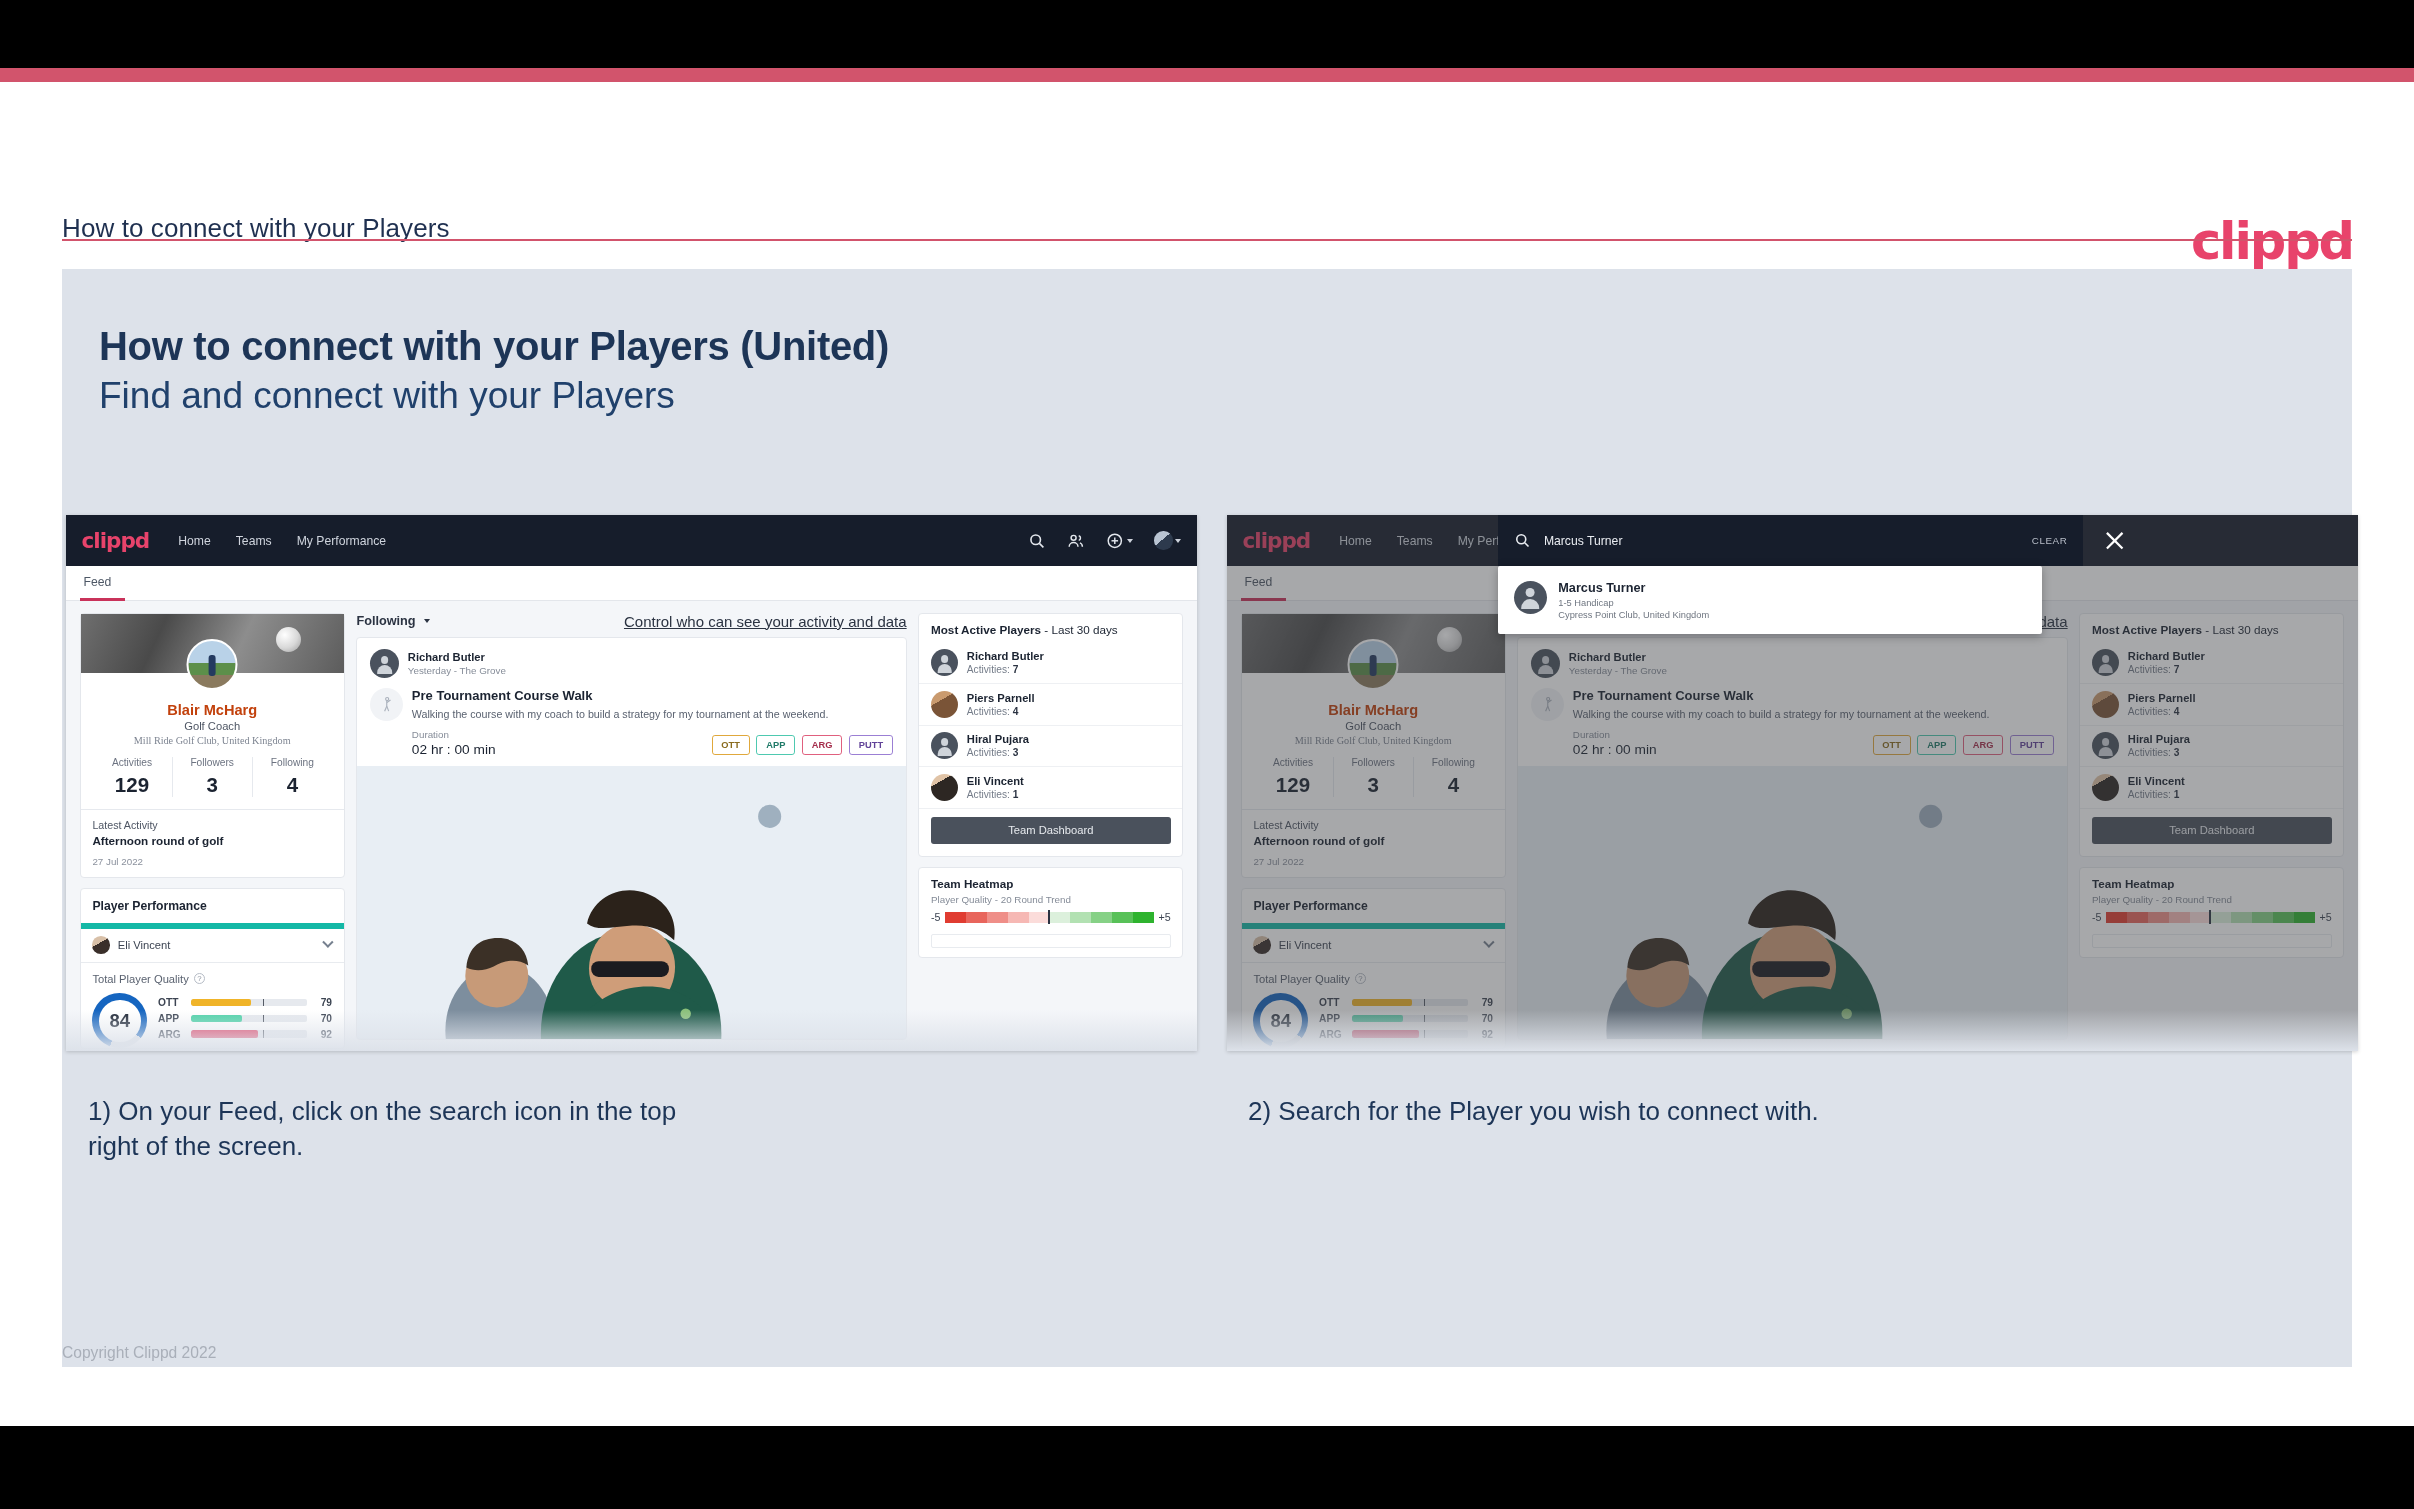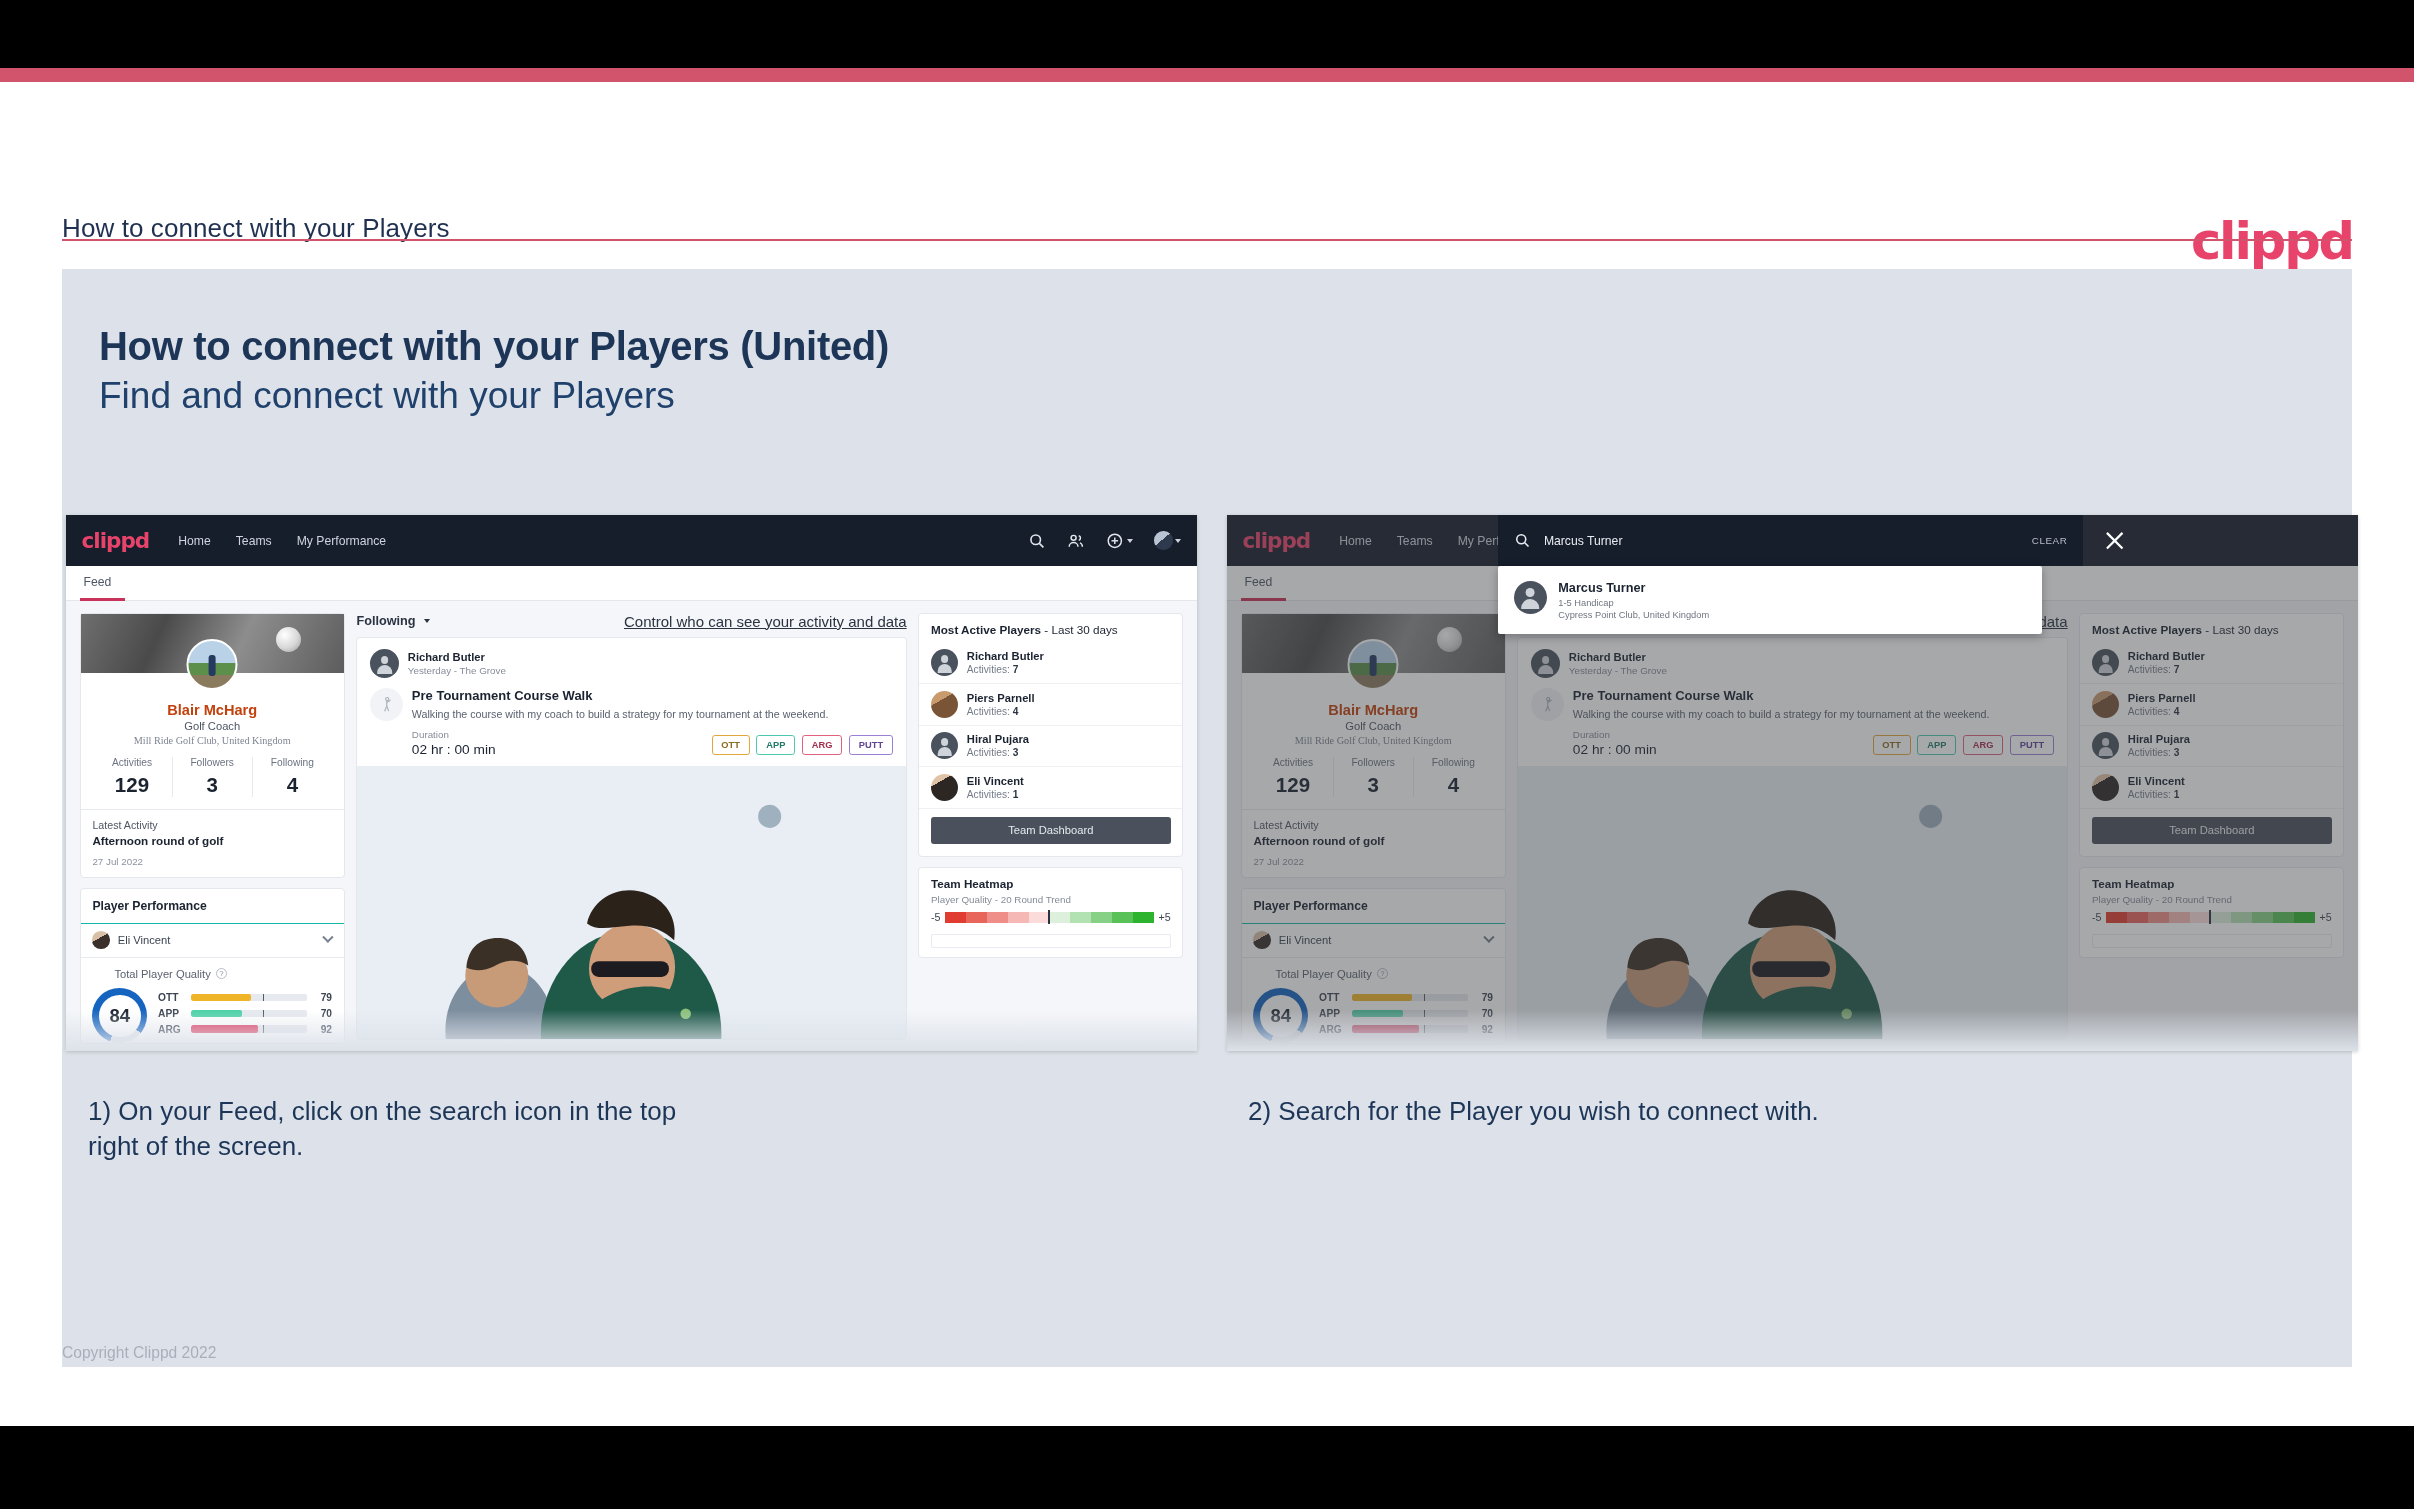--- a/index.html
+++ b/index.html
@@ -78,29 +78,29 @@
   .stat { flex:1; text-align:center; border-right:1px solid #e6e9ee; }
   .stat:last-child { border-right:none; }
   .stat-lab { font-size:10.2px; color:#6c7381; }
   .stat-val { font-size:20.5px; font-weight:700; color:#1b2331; margin-top:4.9px; }
   .latest { border-top:1px solid #e6e9ee; padding:8.8px 11.7px 10.7px; }
   .latest-h { font-size:10.7px; color:#4e5664; }
   .latest-t { font-size:11.7px; font-weight:700; color:#1b2331; margin-top:2.9px; }
   .latest-d { font-size:9.8px; color:#8b919d; margin-top:9px; }
 
   
-  .pp-head { padding:9.8px 11.7px; font-size:12.2px; font-weight:700; color:#1b2331; border-bottom:1px solid #14b8a6; }
+  .pp-head { padding:9.8px 11.7px; font-size:12.2px; font-weight:700; color:#1b2331; border-bottom:6px solid #14b8a6; }
   .pp-sel { display:flex; align-items:center; padding:7.8px 11.7px; border-bottom:1px solid #e8ebef; }
   .pp-sel-ava { width:17.6px;height:17.6px;border-radius:50%;
      background:linear-gradient(150deg,#d8c0a8 0 40%,#3a2f2a 40% 100%); margin-right:7.8px; flex:none; }
   .pp-sel-name { font-size:11.2px; color:#3c4452; }
   .chev { margin-left:auto; width:7.8px;height:7.8px;border-right:2px solid #76808f;border-bottom:2px solid #76808f;
           transform:rotate(45deg) translate(-2px,-2px); }
   .pp-body { padding:9.8px 11.7px 0; }
-  .pp-title { font-size:11.2px; color:#5a6270; display:flex; align-items:center; gap:4.9px;margin-left:22px; }
+  .pp-title { font-size:11.2px; color:#5a6270; display:flex; align-items:center; gap:4.9px; }
   .q-mark { width:11.7px;height:11.7px;border-radius:50%;border:1px solid #b6bcc6; font-size:7.8px; color:#8d94a0;
             text-align:center; line-height:9.8px; }
   .pp-row { display:flex; align-items:center; margin-top:8.8px; gap:6.8px; }
   .gauge { width:55px;height:55px;border-radius:50%; flex:none; position:relative; margin-right:3.9px;
      background:conic-gradient(from 200deg,#1565c0 0 290deg,#e3e7ed 290deg 360deg); }
   .gauge::after { content:""; position:absolute; inset:6.8px; border-radius:50%; background:#fff; }
   .gauge span { position:absolute; inset:0; display:flex; align-items:center; justify-content:center;
      font-size:18.5px; font-weight:700; color:#1b2331; z-index:2; }
   .metrics { flex:1; }
   .m-row { display:flex; align-items:center; gap:5.9px; margin-bottom:4.9px; font-size:10.2px; color:#3c4452; }

